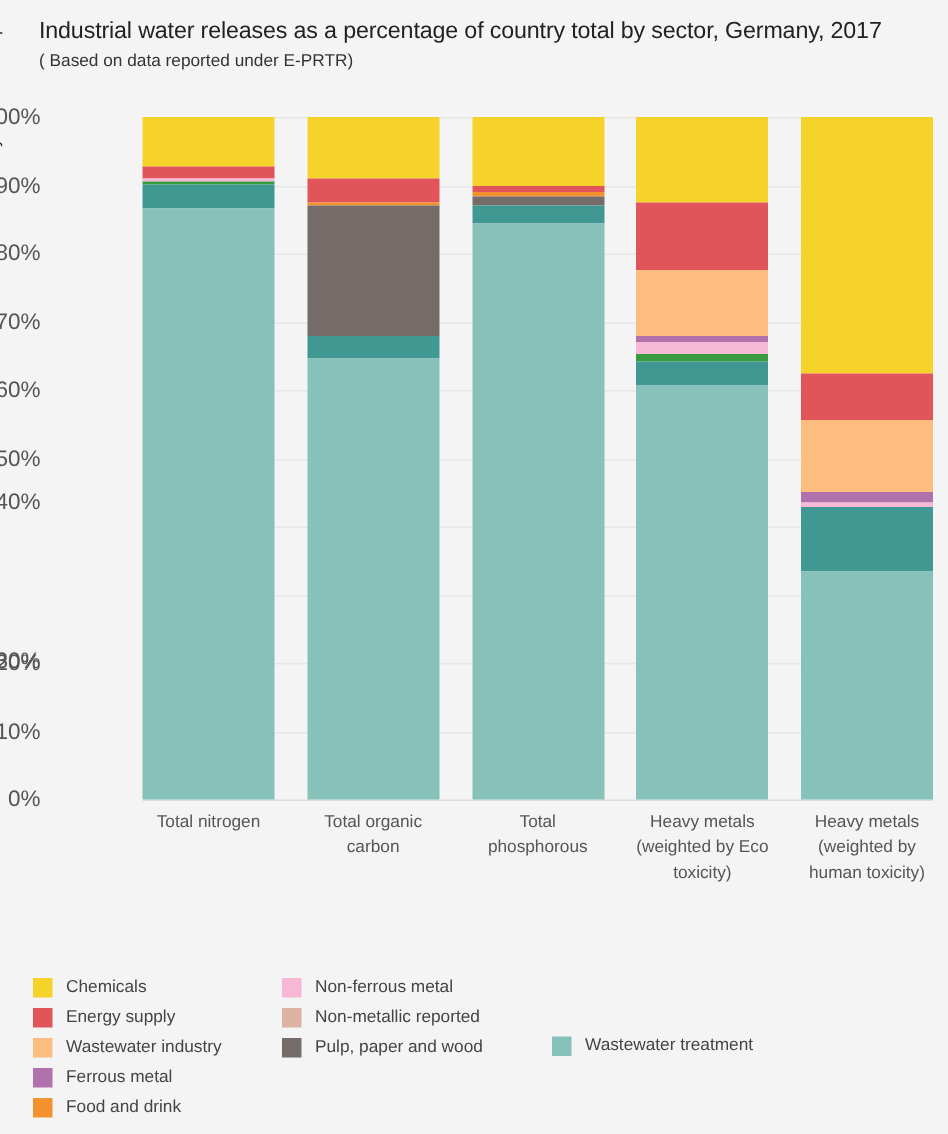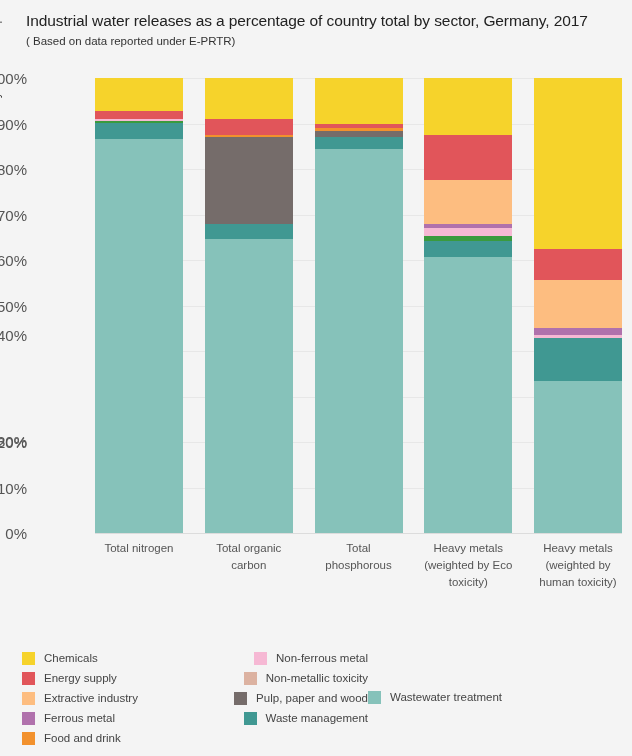--- a/index.html
+++ b/index.html
@@ -137,21 +137,21 @@
     left: 22px;
     top: 648px;
     width: 600px;
     display: flex;
   }
   .legend-col {
     display: flex;
     flex-direction: column;
   }
   .legend-col.c1 { width: 166px; }
-  .legend-col.c2 { width: 180px; align-items: flex-end; }
+  .legend-col.c2 { width: 180px; }
   .legend-col.c3 { width: 240px; margin-top: 39px; }
   .legend-item {
     display: flex;
     align-items: center;
     height: 20px;
     margin-bottom: 0px;
   }
   .swatch {
     width: 13px;
     height: 13px;
@@ -271,48 +271,44 @@
         <div class="legend-item">
           <span class="swatch" style="background: rgb(246, 211, 43);"></span>
           <span class="legend-label">Chemicals</span>
         </div>
         <div class="legend-item">
           <span class="swatch" style="background: rgb(225, 85, 90);"></span>
           <span class="legend-label">Energy supply</span>
         </div>
         <div class="legend-item">
           <span class="swatch" style="background: rgb(253, 189, 128);"></span>
-          <span class="legend-label">Extractive industry</span>
+          <span class="legend-label">Wastewater industry</span>
         </div>
         <div class="legend-item">
           <span class="swatch" style="background: rgb(176, 113, 172);"></span>
           <span class="legend-label">Ferrous metal</span>
         </div>
         <div class="legend-item">
           <span class="swatch" style="background: rgb(242, 145, 45);"></span>
           <span class="legend-label">Food and drink</span>
         </div>
       </div>
       <div class="legend-col c2">
         <div class="legend-item">
           <span class="swatch" style="background: rgb(246, 184, 212);"></span>
           <span class="legend-label">Non-ferrous metal</span>
         </div>
         <div class="legend-item">
           <span class="swatch" style="background: rgb(220, 178, 161);"></span>
-          <span class="legend-label">Non-metallic toxicity</span>
+          <span class="legend-label">Non-metallic reported</span>
         </div>
         <div class="legend-item">
           <span class="swatch" style="background: rgb(117, 108, 106);"></span>
           <span class="legend-label">Pulp, paper and wood</span>
         </div>
-        <div class="legend-item">
-          <span class="swatch" style="background: rgb(64, 152, 146);"></span>
-          <span class="legend-label">Waste management</span>
-        </div>
       </div>
       <div class="legend-col c3">
         <div class="legend-item">
           <span class="swatch" style="background: rgb(134, 194, 186);"></span>
           <span class="legend-label">Wastewater treatment</span>
         </div>
       </div>
     </div>
 
 </div>

